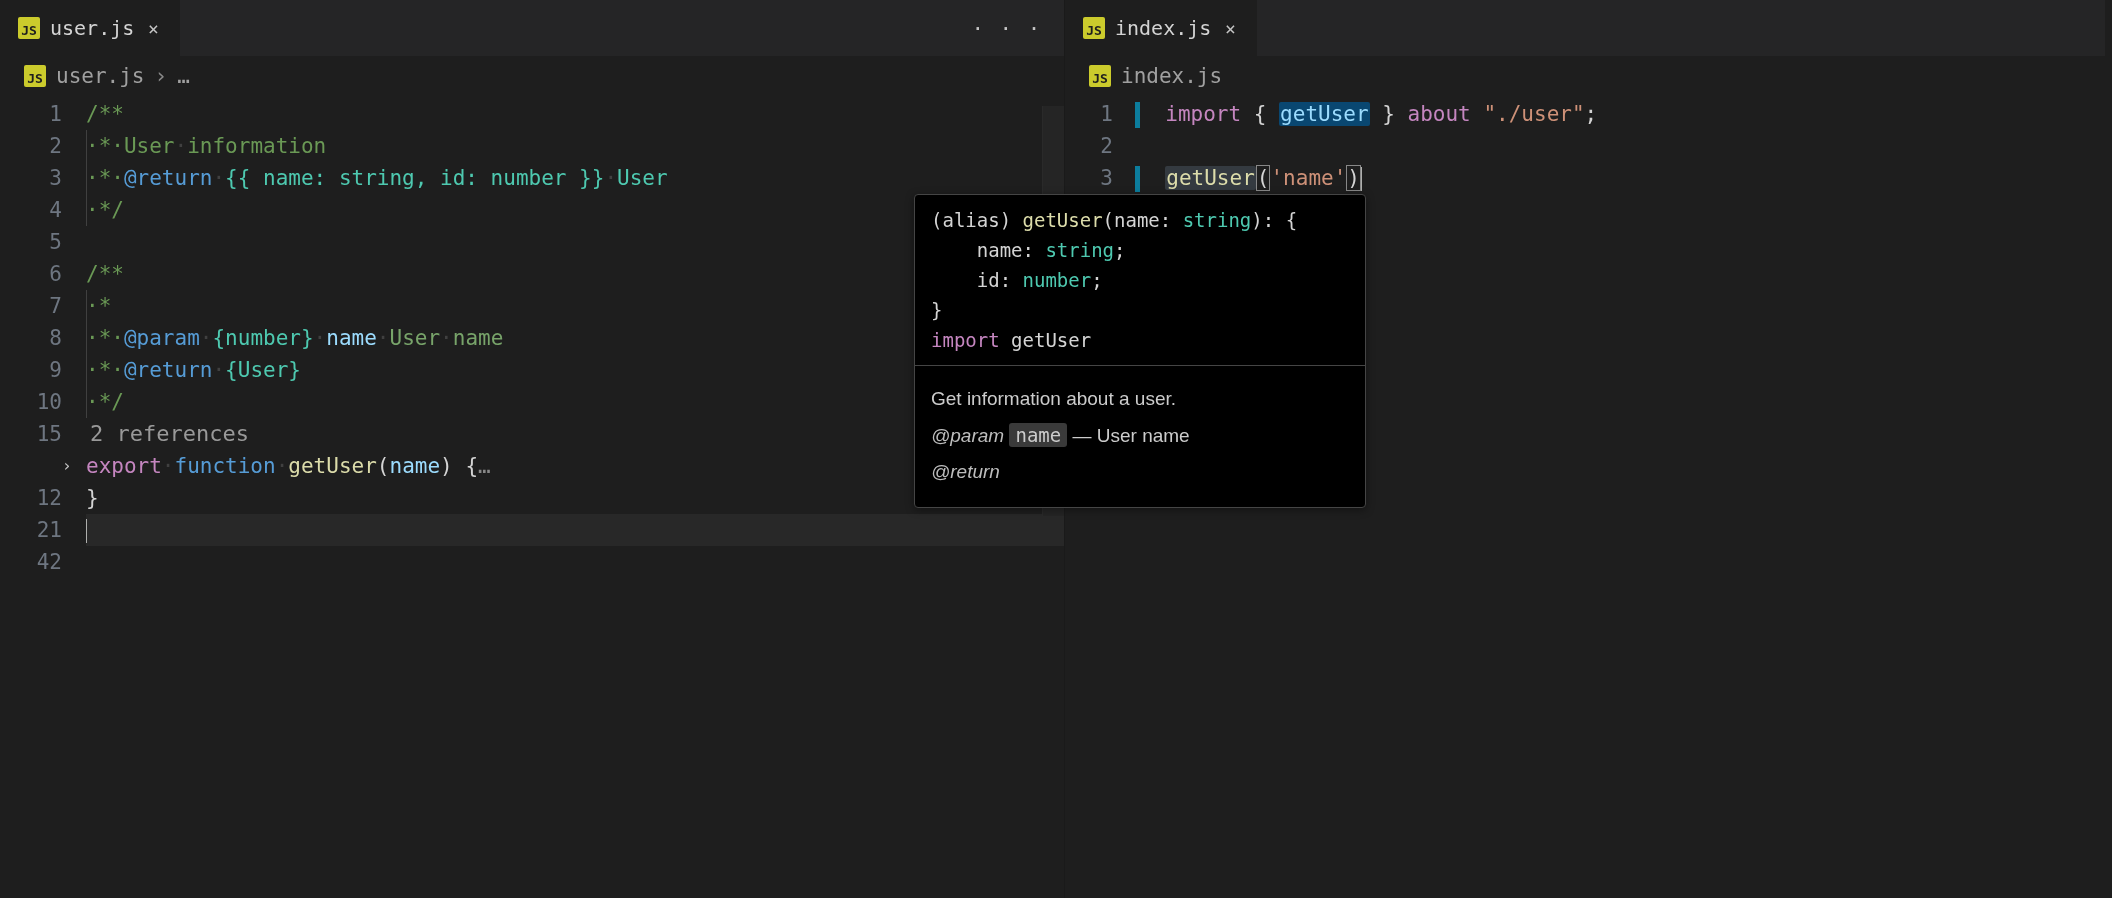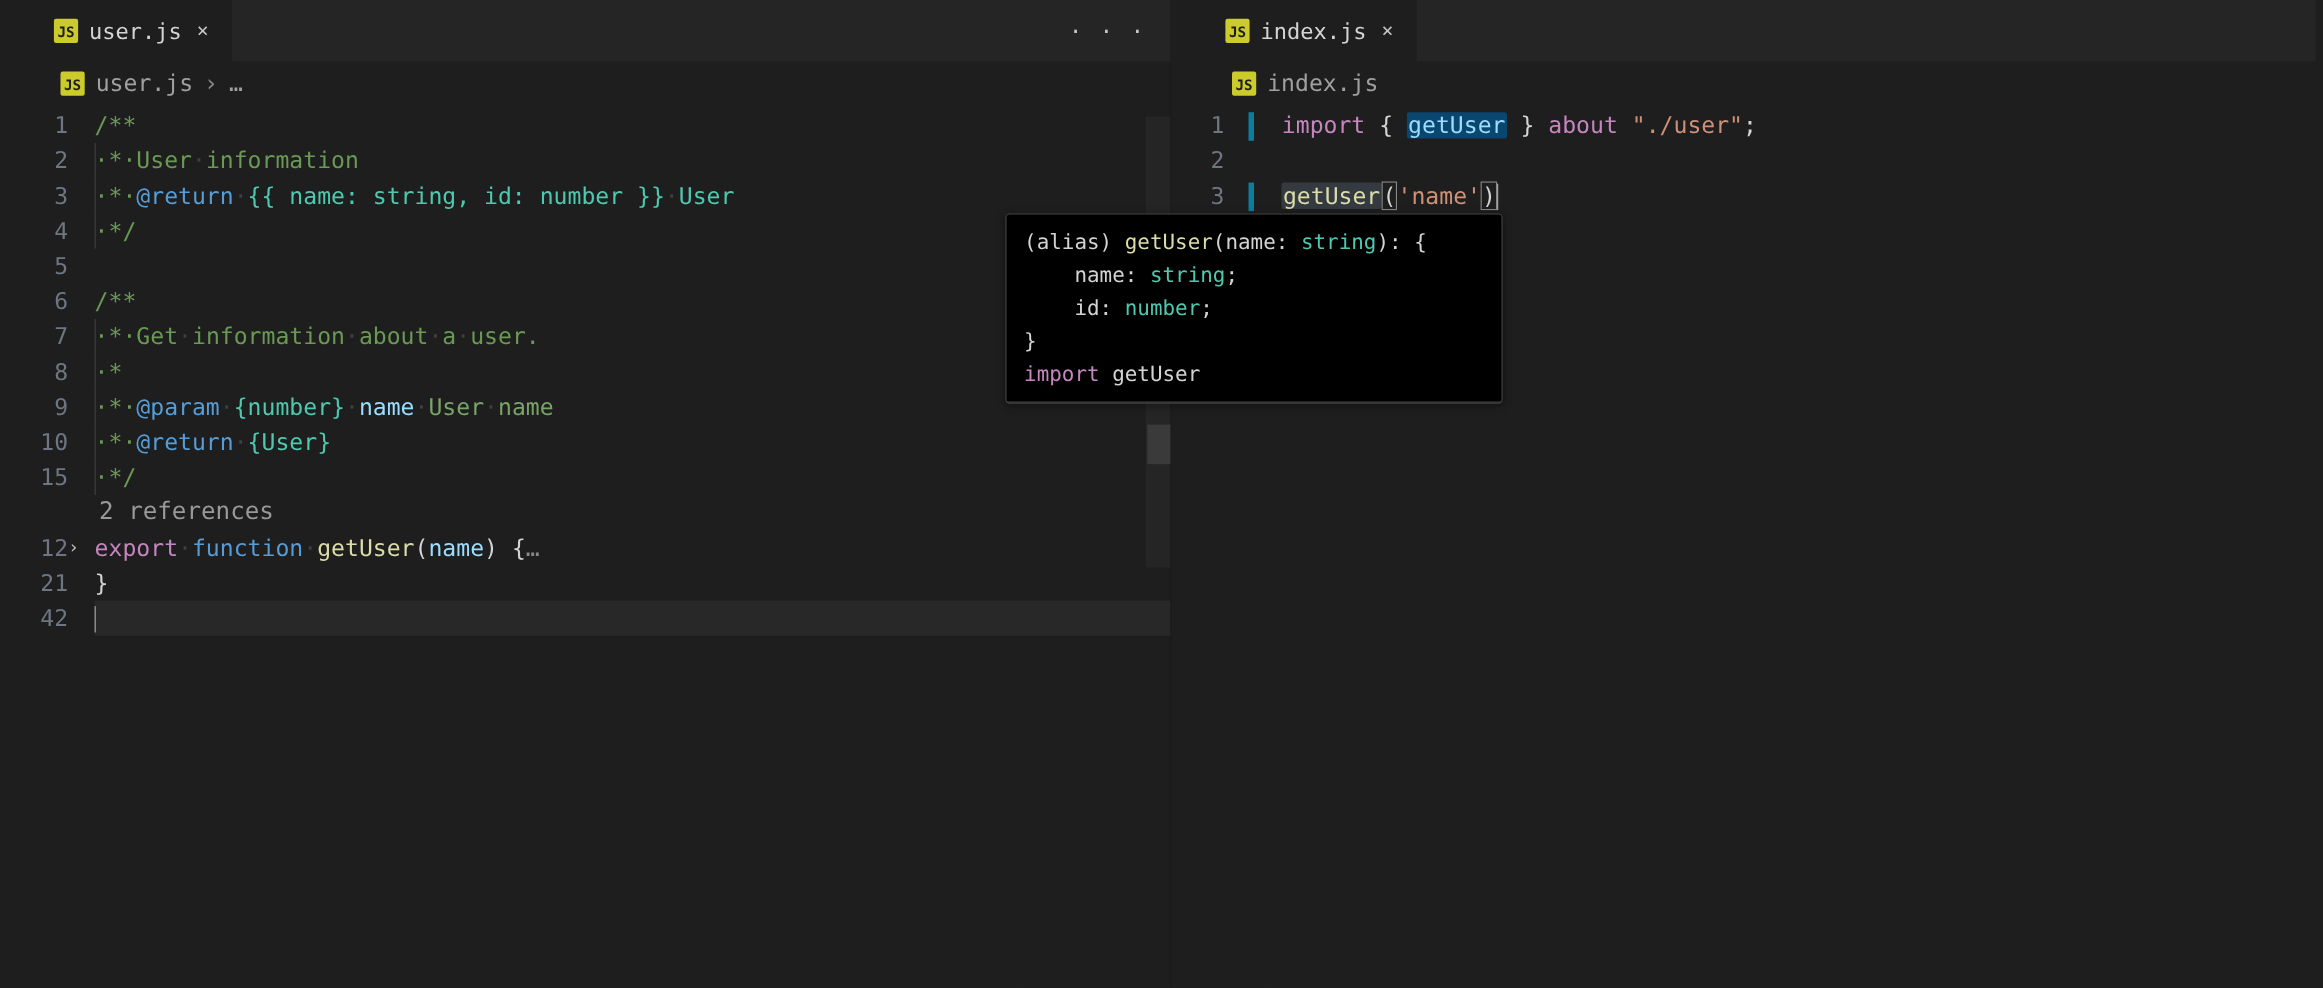--- a/index.html
+++ b/index.html
@@ -52,21 +52,20 @@
   height: 22px;
   background: #cbcb2c;
   color: #1e1e1e;
   font-weight: 700;
   font-size: 13px;
   display: flex;
   align-items: flex-end;
   justify-content: center;
   padding-bottom: 1px;
   border-radius: 2px;
-  margin-left: 31px;
 }
 .tab-actions {
   margin-left: auto;
   padding: 0 22px;
   color: #c5c5c5;
   letter-spacing: 2px;
   font-size: 20px;
 }
 
 .breadcrumb {
@@ -227,21 +226,20 @@
       <div class="ln">21</div>
       <div class="ln">42</div>
     </div>
     <div class="code">
       <div class="line"><span class="c-green">/**</span></div>
       <div class="line"><span class="guide"></span><span class="c-green">·*·</span><span class="c-green">User</span><span class="c-dot">·</span><span class="c-green">information</span></div>
       <div class="line"><span class="guide"></span><span class="c-green">·*·</span><span class="c-blue">@return</span><span class="c-dot">·</span><span class="c-type">{{ name: string, id: number }}</span><span class="c-dot">·</span><span class="c-type">User</span></div>
       <div class="line"><span class="guide"></span><span class="c-green">·*/</span></div>
       <div class="line"></div>
       <div class="line"><span class="c-green">/**</span></div>
-      <div class="line"><span class="guide"></span><span class="c-green">·*·</span><span class="c-green">Get</span><span class="c-dot">·</span><span class="c-green">information</span><span class="c-dot">·</span><span class="c-green">about</span><span class="c-dot">·</span><span class="c-green">a</span><span class="c-dot">·</span><span class="c-green">user.</span></div>
       <div class="line"><span class="guide"></span><span class="c-green">·*</span></div>
       <div class="line"><span class="guide"></span><span class="c-green">·*·</span><span class="c-blue">@param</span><span class="c-dot">·</span><span class="c-type">{number}</span><span class="c-dot">·</span><span class="c-lblue">name</span><span class="c-dot">·</span><span class="c-identg">User</span><span class="c-dot">·</span><span class="c-identg">name</span></div>
       <div class="line"><span class="guide"></span><span class="c-green">·*·</span><span class="c-blue">@return</span><span class="c-dot">·</span><span class="c-type">{User}</span></div>
       <div class="line"><span class="guide"></span><span class="c-green">·*/</span></div>
       <div class="codelens">2 references</div>
       <div class="line" style="position:relative;"><span class="fold-caret">›</span><span class="c-keyword">export</span><span class="c-dot">·</span><span class="c-blue">function</span><span class="c-dot">·</span><span class="c-func">getUser</span><span class="c-plain">(</span><span class="c-lblue">name</span><span class="c-plain">)</span><span class="c-plain"> {</span><span class="ellips">…</span></div>
       <div class="line"><span class="c-plain">}</span></div>
       <div class="line active-line"><span class="cursor"></span></div>
     </div>
   </div>
@@ -277,13 +275,18 @@
     </div>
   </div>
 </div>
 
 <div class="hover-popup">
   <div class="hover-sig"><span class="c-plain">(alias) </span><span class="c-func">getUser</span><span class="c-plain">(name: </span><span class="c-type">string</span><span class="c-plain">): {</span>
 <span class="c-plain">    name: </span><span class="c-type">string</span><span class="c-plain">;</span>
 <span class="c-plain">    id: </span><span class="c-type">number</span><span class="c-plain">;</span>
 <span class="c-plain">}</span>
 <span class="c-keyword">import</span><span class="c-plain"> getUser</span></div>
+  <div class="hover-doc">
+    <p>Get information about a user.</p>
+    <p><span class="tag">@param</span> <span class="codechip">name</span><span> — </span><span>User name</span></p>
+    <p><span class="tag">@return</span></p>
+  </div>
 </div>
 
 </body></html>

